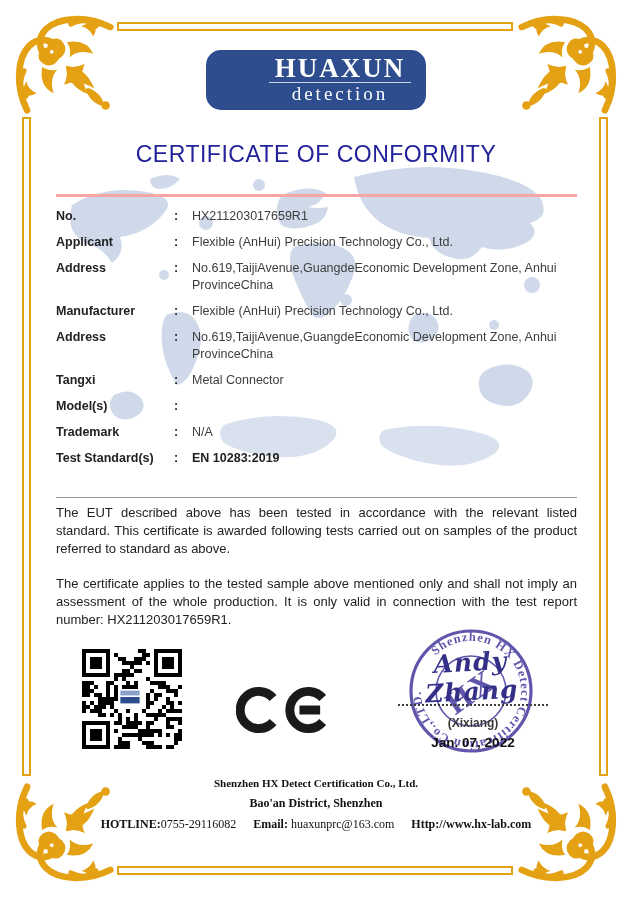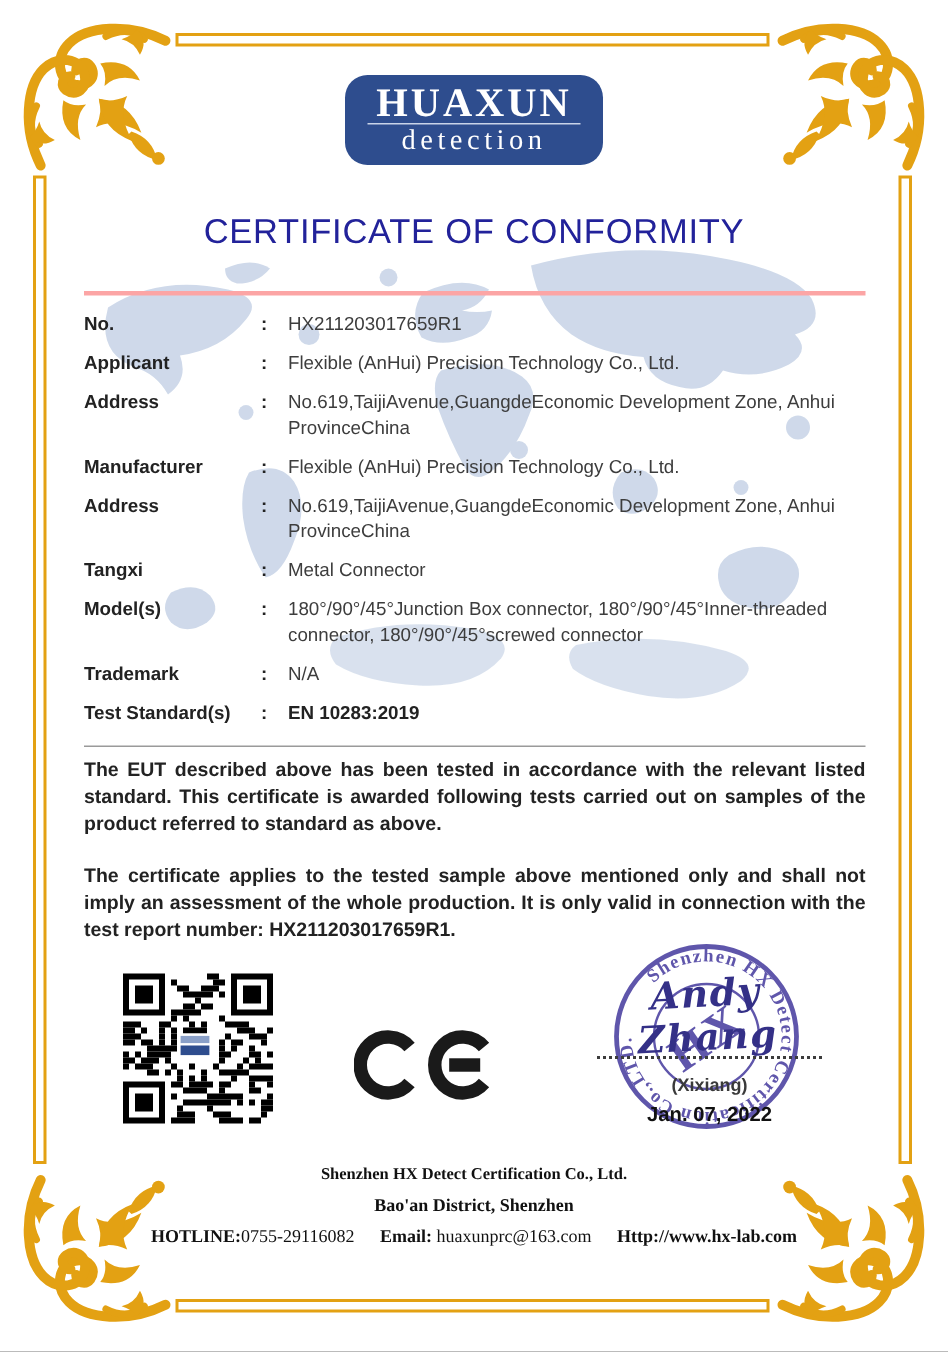--- a/index.html
+++ b/index.html
@@ -20,21 +20,21 @@
   .corner-tr{left:516px; top:12px; transform:scaleX(-1);}
   .corner-bl{left:12px; top:781px; transform:scaleY(-1);}
   .corner-br{left:516px; top:781px; transform:scale(-1,-1);}
   
   .worldmap{position:absolute; left:54px; top:165px; width:524px; height:335px; opacity:.95;}
   
   .logo{
     position:absolute; left:50%; top:50px; transform:translateX(-50%);
     width:172px; height:60px; background:#2E4D8E; border-radius:15px;
     display:flex; flex-direction:column; align-items:center; justify-content:center;
-    font-family:"Liberation Serif","DejaVu Serif",serif; color:#fff;
+    font-family:"Liberation Serif","DejaVu Serif",serif; color:#fff;padding-left:48px;
   }
   .logo .l1{font-size:27px; font-weight:bold; letter-spacing:2px; line-height:26px;
     border-bottom:1.5px solid #c9d4e8; padding:0 6px 1px;}
   .logo .l2{font-size:19px; letter-spacing:3px; line-height:22px;}
   
   .title{
     position:absolute; left:0; top:141px; width:100%; text-align:center;
     font-size:23px; color:#22229A; letter-spacing:.5px;
   }
   
@@ -44,21 +44,21 @@
   }
   .trow{display:flex; padding:4.5px 0; font-size:12.5px; line-height:17px;}
   .tlabel{width:118px; font-weight:bold; color:#222; flex:none;}
   .tcolon{width:18px; font-weight:bold; color:#222; flex:none;}
   .tvalue{flex:1; color:#3d3d3d;}
   .tvalue.strong{font-weight:bold; color:#222;}
   
   .para-rule{position:absolute; left:56px; top:497px; width:521px; border-top:1px solid #9a9a9a;}
   .para{
     position:absolute; left:56px; width:521px;
-    font-size:13px; font-weight:bold; color:#222; line-height:18px; text-align:justify;
+    font-size:13px; font-weight:normal; color:#222; line-height:18px; text-align:justify;
   }
   .para1{top:504px;} .para2{top:575px;}
   
   .qr{position:absolute; left:78px; top:645px; width:108px; height:108px; background:#fff;}
   .ce{position:absolute; left:236px; top:676px; width:100px; height:68px;}
   .stamp{position:absolute; left:398px; top:618px; width:146px; height:146px; opacity:.88;}
   .signature{
     position:absolute; left:390px; top:648px; width:162px; text-align:center;
     font-family:"DejaVu Serif","Liberation Serif",serif; font-style:italic; font-weight:bold;
     font-size:25px; color:#343087; transform:rotate(-3deg); letter-spacing:1px;
@@ -180,21 +180,20 @@
         <div class="tvalue">No.619,TaijiAvenue,GuangdeEconomic Development Zone, Anhui ProvinceChina</div>
       </div>
       <div class="trow">
         <div class="tlabel">Tangxi</div>
         <div class="tcolon">:</div>
         <div class="tvalue">Metal Connector</div>
       </div>
       <div class="trow">
         <div class="tlabel">Model(s)</div>
         <div class="tcolon">:</div>
-        <div class="tvalue">180°/90°/45°Junction Box connector, 180°/90°/45°Inner-threaded connector, 180°/90°/45°screwed connector</div>
       </div>
       <div class="trow">
         <div class="tlabel">Trademark</div>
         <div class="tcolon">:</div>
         <div class="tvalue">N/A</div>
       </div>
       <div class="trow">
         <div class="tlabel">Test Standard(s)</div>
         <div class="tcolon">:</div>
         <div class="tvalue strong">EN 10283:2019</div>

